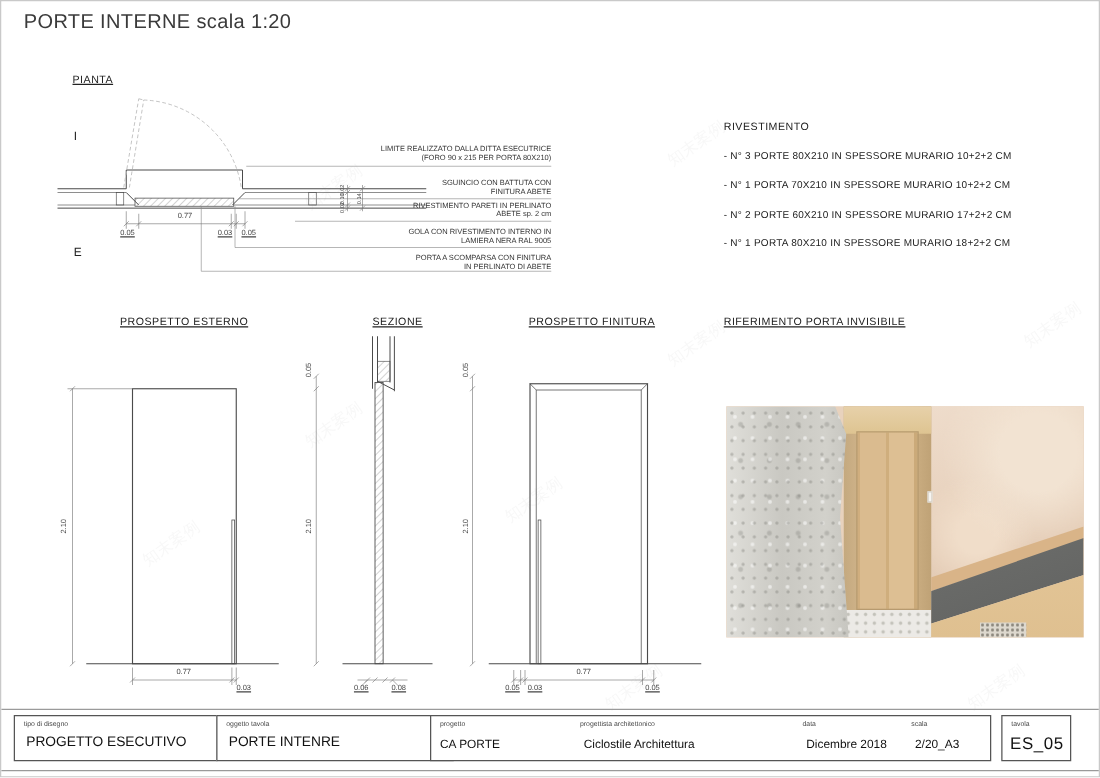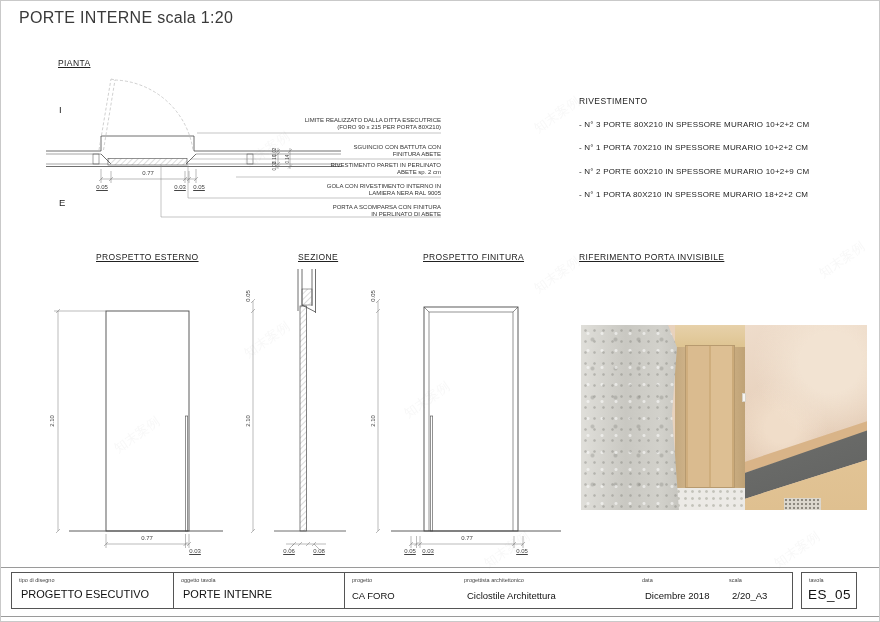--- a/index.html
+++ b/index.html
@@ -176,21 +176,21 @@
   <span class="abs dim ctr u" style="left:179px;top:183px">0.03</span>
   <span class="abs dim ctr u" style="left:198px;top:183px">0.05</span>
   <span class="abs dim tiny rot" style="left:273px;top:151px">0.02</span>
   <span class="abs dim tiny rot" style="left:273px;top:158px">0.10</span>
   <span class="abs dim tiny rot" style="left:273px;top:165px">0.02</span>
   <span class="abs dim tiny rot" style="left:286px;top:158px">0.14</span>
 
   <div class="abs quant-title" style="left:578px;top:95px">RIVESTIMENTO</div>
   <div class="abs quant-item" style="left:578px;top:119px">- N° 3 PORTE 80X210 IN SPESSORE MURARIO 10+2+2 CM</div>
   <div class="abs quant-item" style="left:578px;top:142px">- N° 1 PORTA 70X210 IN SPESSORE MURARIO 10+2+2 CM</div>
-  <div class="abs quant-item" style="left:578px;top:166px">- N° 2 PORTE 60X210 IN SPESSORE MURARIO 10+2+9 CM</div>
+  <div class="abs quant-item" style="left:578px;top:166px">- N° 2 PORTE 60X210 IN SPESSORE MURARIO 17+2+2 CM</div>
   <div class="abs quant-item" style="left:578px;top:189px">- N° 1 PORTA 80X210 IN SPESSORE MURARIO 18+2+2 CM</div>
 
   <div class="abs vlabel" style="left:95px;top:251px">PROSPETTO ESTERNO</div>
   <div class="abs vlabel" style="left:297px;top:251px">SEZIONE</div>
   <div class="abs vlabel" style="left:422px;top:251px">PROSPETTO FINITURA</div>
   <div class="abs vlabel" style="left:578px;top:251px">RIFERIMENTO PORTA INVISIBILE</div>
 
   <span class="abs dim rot" style="left:51px;top:420px">2.10</span>
   <span class="abs dim ctr" style="left:146px;top:534px">0.77</span>
   <span class="abs dim ctr u" style="left:194px;top:547px">0.03</span>
@@ -227,21 +227,21 @@
   <div class="tb" style="left:10px;top:571px;width:163px;height:37px">
     <span class="tb-lab" style="left:7px;top:4px">tipo di disegno</span>
     <span class="tb-val" style="left:9px;top:15px">PROGETTO ESECUTIVO</span>
   </div>
   <div class="tb" style="left:172px;top:571px;width:190px;height:37px">
     <span class="tb-lab" style="left:7px;top:4px">oggetto tavola</span>
     <span class="tb-val" style="left:9px;top:15px">PORTE INTENRE</span>
   </div>
   <div class="tb" style="left:343px;top:571px;width:449px;height:37px">
     <span class="tb-lab" style="left:7px;top:4px">progetto</span>
-    <span class="tb-val sm" style="left:7px;top:17px">CA FORO</span>
+    <span class="tb-val sm" style="left:7px;top:17px">CA PORTE</span>
     <span class="tb-lab" style="left:119px;top:4px">progettista architettonico</span>
     <span class="tb-val sm" style="left:122px;top:17px">Ciclostile Architettura</span>
     <span class="tb-lab" style="left:297px;top:4px">data</span>
     <span class="tb-val sm" style="left:300px;top:17px">Dicembre 2018</span>
     <span class="tb-lab" style="left:384px;top:4px">scala</span>
     <span class="tb-val sm" style="left:387px;top:17px">2/20_A3</span>
   </div>
   <div class="tb" style="left:800px;top:571px;width:56px;height:37px">
     <span class="tb-lab" style="left:7px;top:4px">tavola</span>
     <span class="tb-val lg" style="left:6px;top:14px">ES_05</span>

